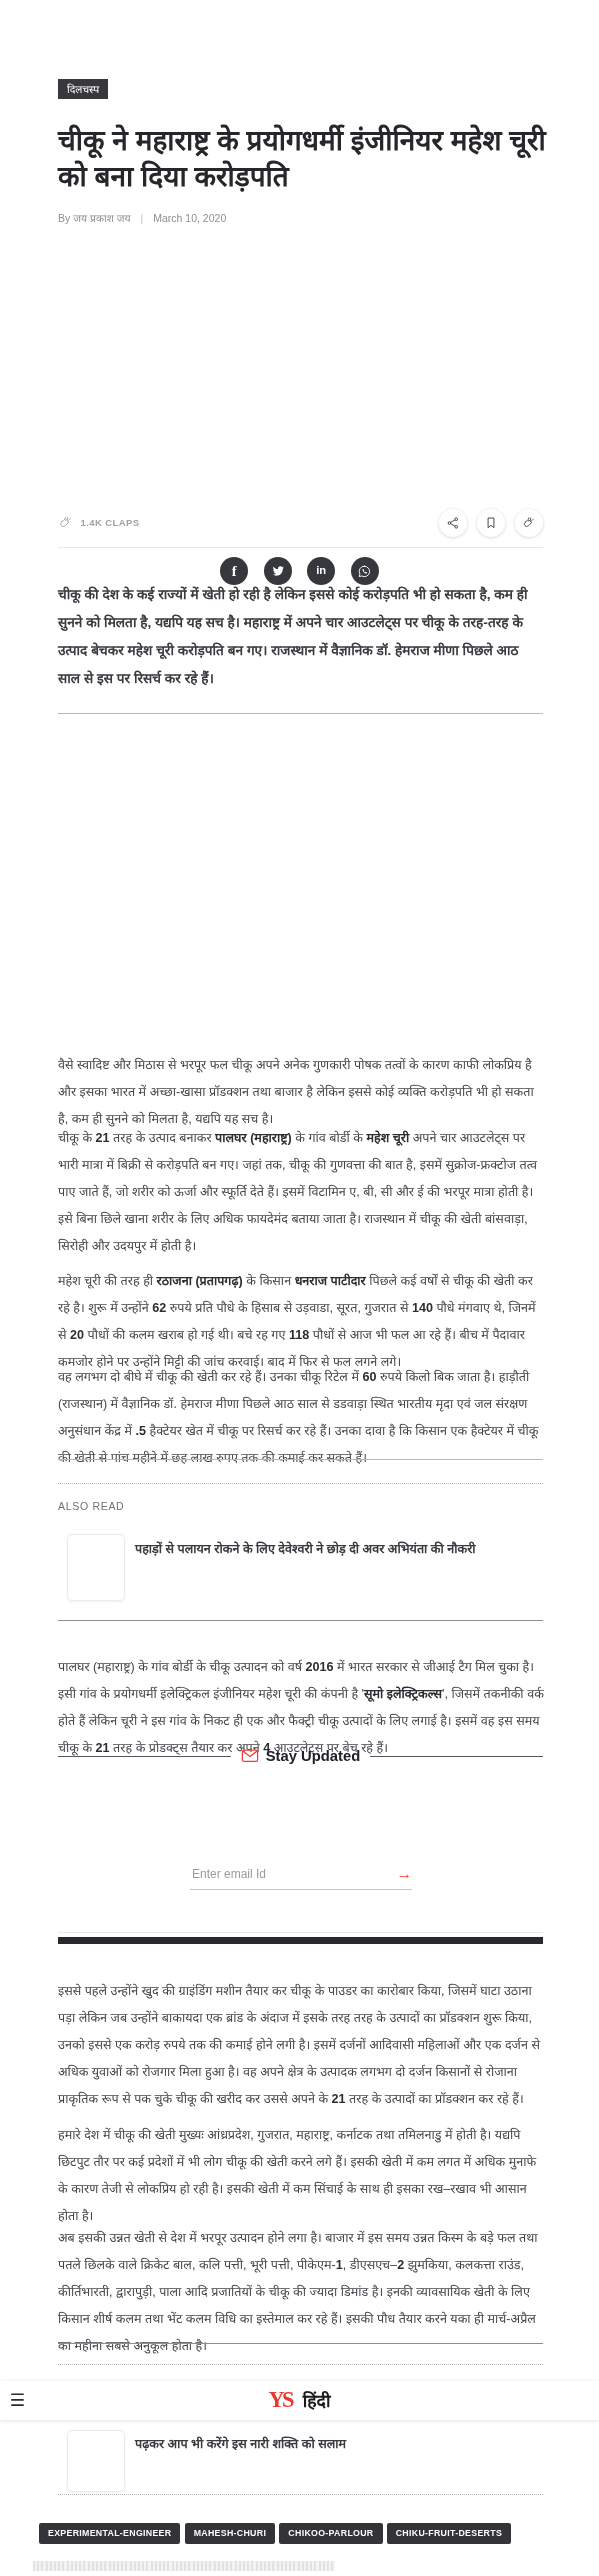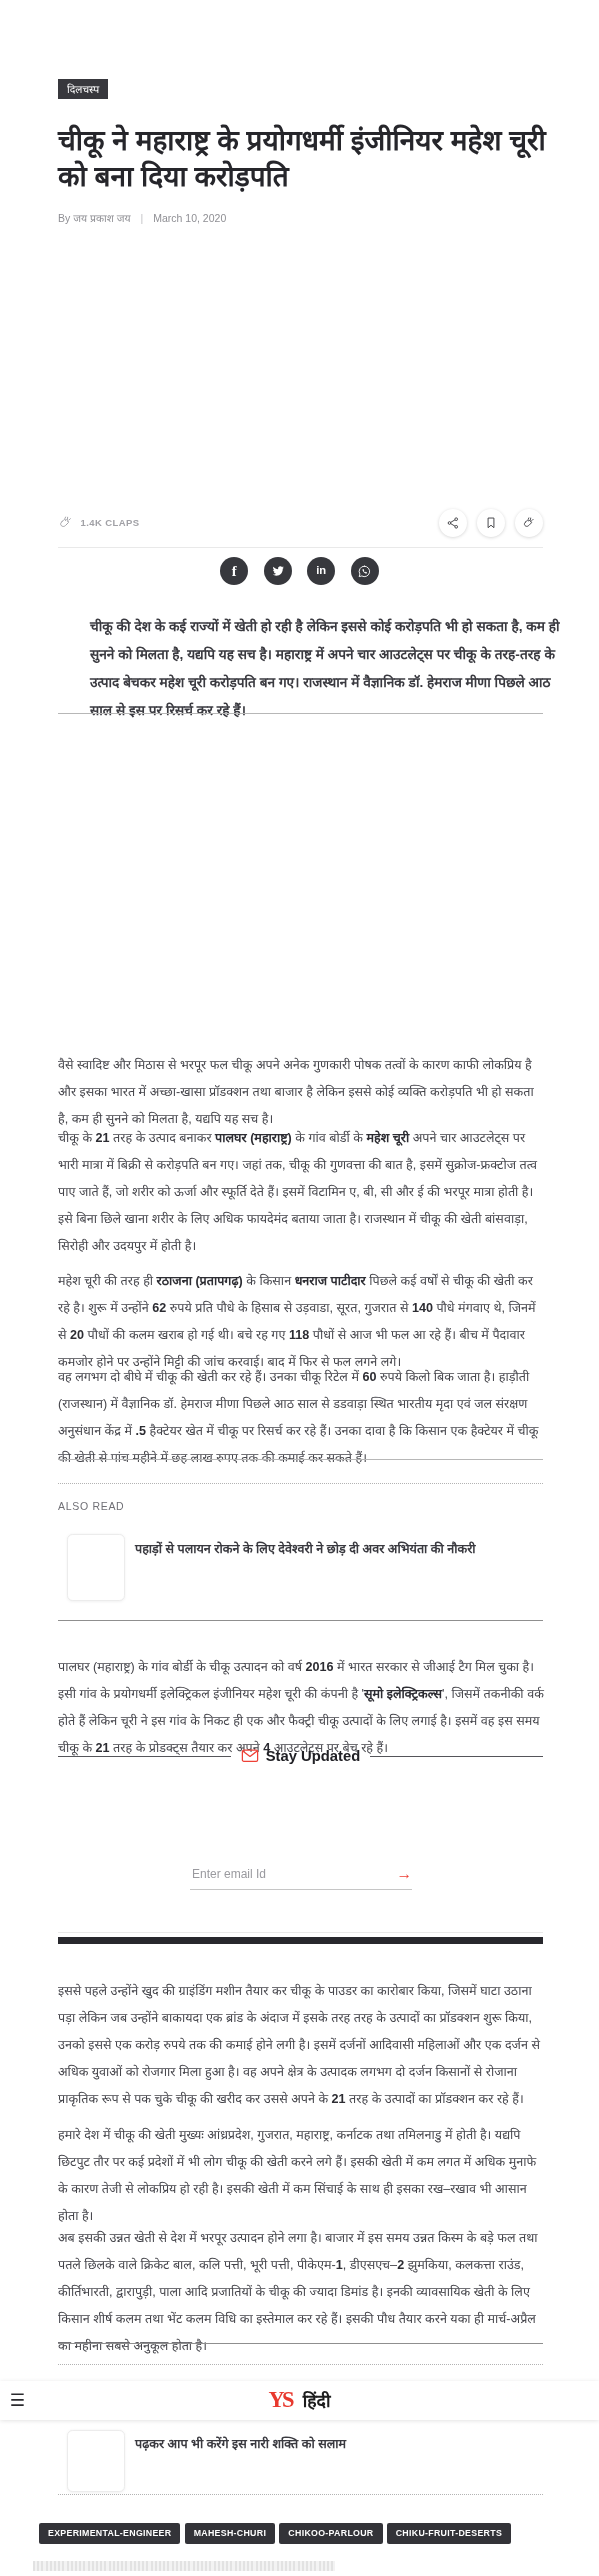--- a/index.html
+++ b/index.html
@@ -165,21 +165,21 @@
     <span class="soc">
       <span>
         <svg width="14.8" height="14.8" viewBox="0 0 24 24" fill="none" stroke="#ffffff" stroke-width="1.5" stroke-linecap="round" stroke-linejoin="round">
           <path d="M12 3.5a8.5 8.5 0 0 0-7.3 12.8L3.5 20.5l4.3-1.1A8.5 8.5 0 1 0 12 3.5z"></path>
           <path d="M9 8.5c-.3 1.5.6 3.5 2 4.9 1.4 1.4 3.4 2.3 4.9 2l.1-2-2-.7-.8.8c-.9-.4-1.9-1.4-2.3-2.3l.8-.8-.7-2z" fill="#ffffff" stroke="none"></path>
         </svg>
       </span>
     </span>
   </div>
 
-  <p class="para intro" style="top:599px;margin-left:32px;">चीकू की देश के कई राज्यों में खेती हो रही है लेकिन इससे कोई करोड़पति भी हो सकता है, कम ही सुनने को मिलता है, यद्यपि यह सच है। महाराष्ट्र में अपने चार आउटलेट्स पर चीकू के तरह-तरह के उत्पाद बेचकर महेश चूरी करोड़पति बन गए। राजस्थान में वैज्ञानिक डॉ. हेमराज मीणा पिछले आठ साल से इस पर रिसर्च कर रहे हैं।</p>
+  <p class="para intro" style="top:567px;">चीकू की देश के कई राज्यों में खेती हो रही है लेकिन इससे कोई करोड़पति भी हो सकता है, कम ही सुनने को मिलता है, यद्यपि यह सच है। महाराष्ट्र में अपने चार आउटलेट्स पर चीकू के तरह-तरह के उत्पाद बेचकर महेश चूरी करोड़पति बन गए। राजस्थान में वैज्ञानिक डॉ. हेमराज मीणा पिछले आठ साल से इस पर रिसर्च कर रहे हैं।</p>
 
   <hr class="rule rule-mid" style="top:713px;">
 
   <div class="abs" style="left:0;top:724px;width:599px;height:309px;"></div>
 
   <p class="para" style="top:1039px;">वैसे स्वादिष्ट और मिठास से भरपूर फल चीकू अपने अनेक गुणकारी पोषक तत्वों के कारण काफी लोकप्रिय है और इसका भारत में अच्छा-खासा प्रॉडक्शन तथा बाजार है लेकिन इससे कोई व्यक्ति करोड़पति भी हो सकता है, कम ही सुनने को मिलता है, यद्यपि यह सच है।</p>
   <p class="para" style="top:1112px;"><span>चीकू के </span><b>21</b><span> तरह के उत्पाद बनाकर </span><b>पालघर (महाराष्ट्र)</b><span> के गांव बोर्डी के </span><b>महेश चूरी</b><span> अपने चार आउटलेट्स पर भारी मात्रा में बिक्री से करोड़पति बन गए। जहां तक, चीकू की गुणवत्ता की बात है, इसमें सुक्रोज-फ्रक्टोज तत्व पाए जाते हैं, जो शरीर को ऊर्जा और स्फूर्ति देते हैं। इसमें विटामिन ए, बी, सी और ई की भरपूर मात्रा होती है। इसे बिना छिले खाना शरीर के लिए अधिक फायदेमंद बताया जाता है। राजस्थान में चीकू की खेती बांसवाड़ा, सिरोही और उदयपुर में होती है।</span></p>
   <p class="para" style="top:1255px;"><span>महेश चूरी की तरह ही </span><b>रठाजना (प्रतापगढ़)</b><span> के किसान </span><b>धनराज पाटीदार</b><span> पिछले कई वर्षों से चीकू की खेती कर रहे है। शुरू में उन्होंने </span><b>62</b><span> रुपये प्रति पौधे के हिसाब से उड़वाडा, सूरत, गुजरात से </span><b>140</b><span> पौधे मंगवाए थे, जिनमें से </span><b>20</b><span> पौधों की कलम खराब हो गई थी। बचे रह गए </span><b>118</b><span> पौधों से आज भी फल आ रहे हैं। बीच में पैदावार कमजोर होने पर उन्होंने मिट्टी की जांच करवाई। बाद में फिर से फल लगने लगे।</span></p>
   <p class="para" style="top:1351px;"><span>वह लगभग दो बीघे में चीकू की खेती कर रहे हैं। उनका चीकू रिटेल में </span><b>60</b><span> रुपये किलो बिक जाता है। हाड़ौती (राजस्थान) में वैज्ञानिक डॉ. हेमराज मीणा पिछले आठ साल से डडवाड़ा स्थित भारतीय मृदा एवं जल संरक्षण अनुसंधान केंद्र में </span><b>.5</b><span> हैक्टेयर खेत में चीकू पर रिसर्च कर रहे हैं। उनका दावा है कि किसान एक हैक्टेयर में चीकू की खेती से पांच महीने में छह लाख रुपए तक की कमाई कर सकते हैं।</span></p>
 

